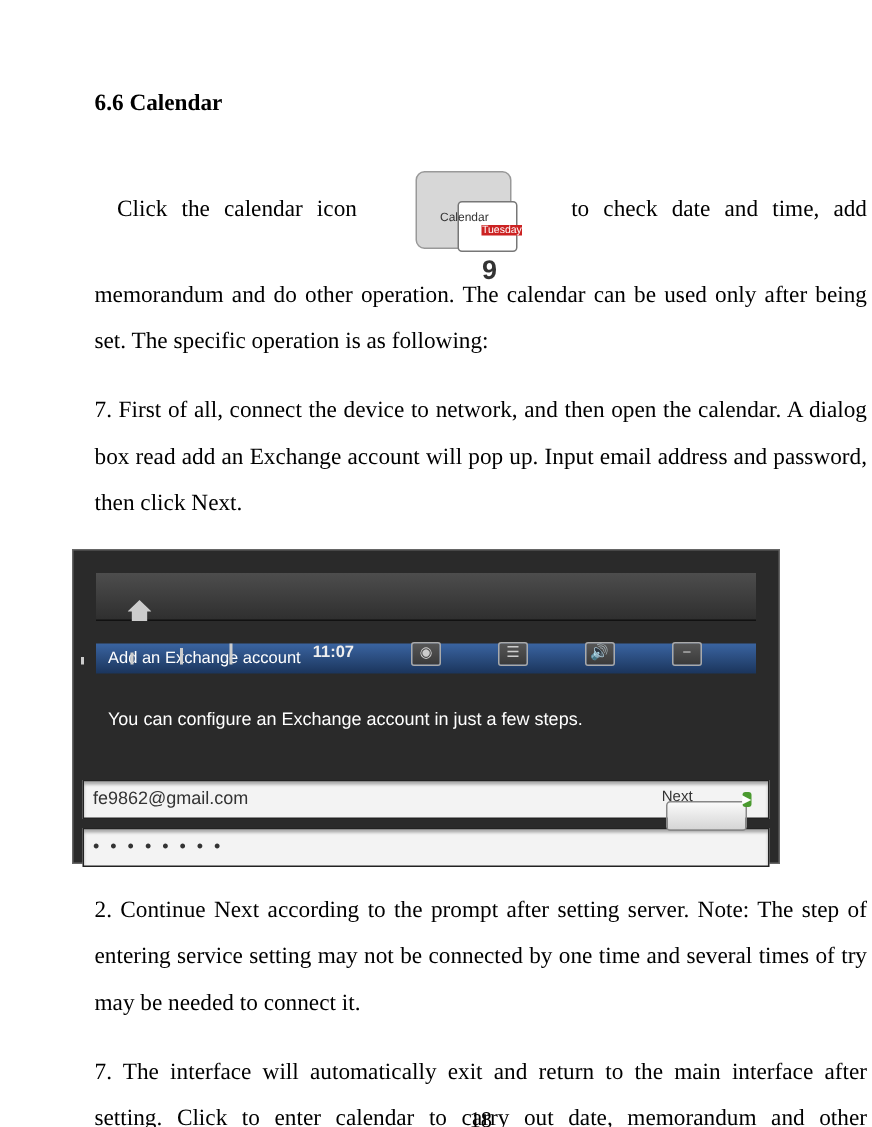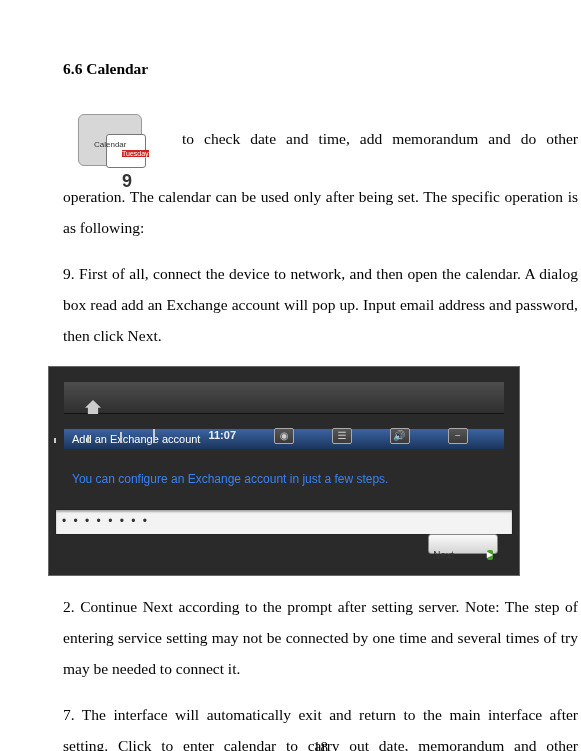--- a/index.html
+++ b/index.html
@@ -143,21 +143,21 @@
 
     .bluebar {
       height: 20px;
       background: linear-gradient(#3a64a1,#1b355c);
       color: #fff;
       font-size: 11px;
       padding-left: 8px;
       line-height: 20px;
     }
     .instruct {
-      color: #3b82f6;
+      color: #ffffff;
       font-size: 12px;
       padding: 8px;
     }
     .input-field {
       margin: 26px auto 6px auto;
       width: 458px;
       height: 26px;
       background: #f3f3f3;
       border: 1px solid #222;
       font-size: 12px;
@@ -167,29 +167,29 @@
     }
     .input-field.pwd {
       margin-top: 2px;
       letter-spacing: 2px;
       font-size: 12px;
     }
     .next-btn {
       position: absolute;
       bottom: 6px;
       right: 6px;
-      width: 70px;
+      width: 54px;
       height: 20px;
       background: linear-gradient(#fafafa,#d5d5d5);
       border: 1px solid #888;
       border-radius: 3px;
       font-size: 10px;
       color: #333;
       display: flex;
-      align-items: flex-start;
+      align-items: flex-end;
       justify-content: center;
       gap: 3px;
     }
     .next-btn .arrow {
       width: 10px;
       height: 10px;
       background: #4a9a2f;
       border-radius: 2px;
       display: flex;
       align-items: center;
@@ -206,51 +206,53 @@
       text-align: center;
       font-size: 15px;
     }
   </style>
 </head>
 <body>
 
 <div class="heading">6.6 Calendar</div>
 
 <p class="para">
+  <span>Click the calendar icon </span>
   <span class="calendar-icon-box">
     <span class="calendar-icon-inner">
       <span class="calendar-icon-top">Tuesday</span>
       <span class="calendar-icon-num">9</span>
     </span>
     <span class="calendar-icon-lbl">Calendar</span>
   </span>
   <span> to check date and time, add memorandum and do other operation. The calendar can be used only after being set. The specific operation is as following:</span>
 </p>
 
-<p class="para">9. First of all, connect the device to network, and then open the calendar. A dialog box read add an Exchange account will pop up. Input email address and password, then click Next.</p>
+<p class="para">7. First of all, connect the device to network, and then open the calendar. A dialog box read add an Exchange account will pop up. Input email address and password, then click Next.</p>
 
 <div class="screenshot">
   <div class="statusbar">
     <div class="home-icon"></div>
     <div class="right">
       <span class="sig">
           <span></span>
           <span></span>
           <span></span>
           <span></span>
         </span>
       <span class="time">11:07</span>
       <span class="ico">◉</span>
       <span class="ico">☰</span>
       <span class="ico">🔊</span>
       <span class="ico">−</span>
     </div>
   </div>
   <div class="bluebar">Add an Exchange account</div>
   <div class="instruct">You can configure an Exchange account in just a few steps.</div>
+  <div class="input-field">fe9862@gmail.com</div>
   <div class="input-field pwd">• • • • • • • •</div>
   <div class="next-btn">
     <span>Next</span>
     <span class="arrow">▶</span>
   </div>
 </div>
 
 <p class="para">2. Continue Next according to the prompt after setting server. Note: The step of entering service setting may not be connected by one time and several times of try may be needed to connect it.</p>
 <p class="para">7. The interface will automatically exit and return to the main interface after setting. Click to enter calendar to carry out date, memorandum and other operations. (Note: the email address set for the first time   can  not  be  deleted,  while  the  email</p>
 

